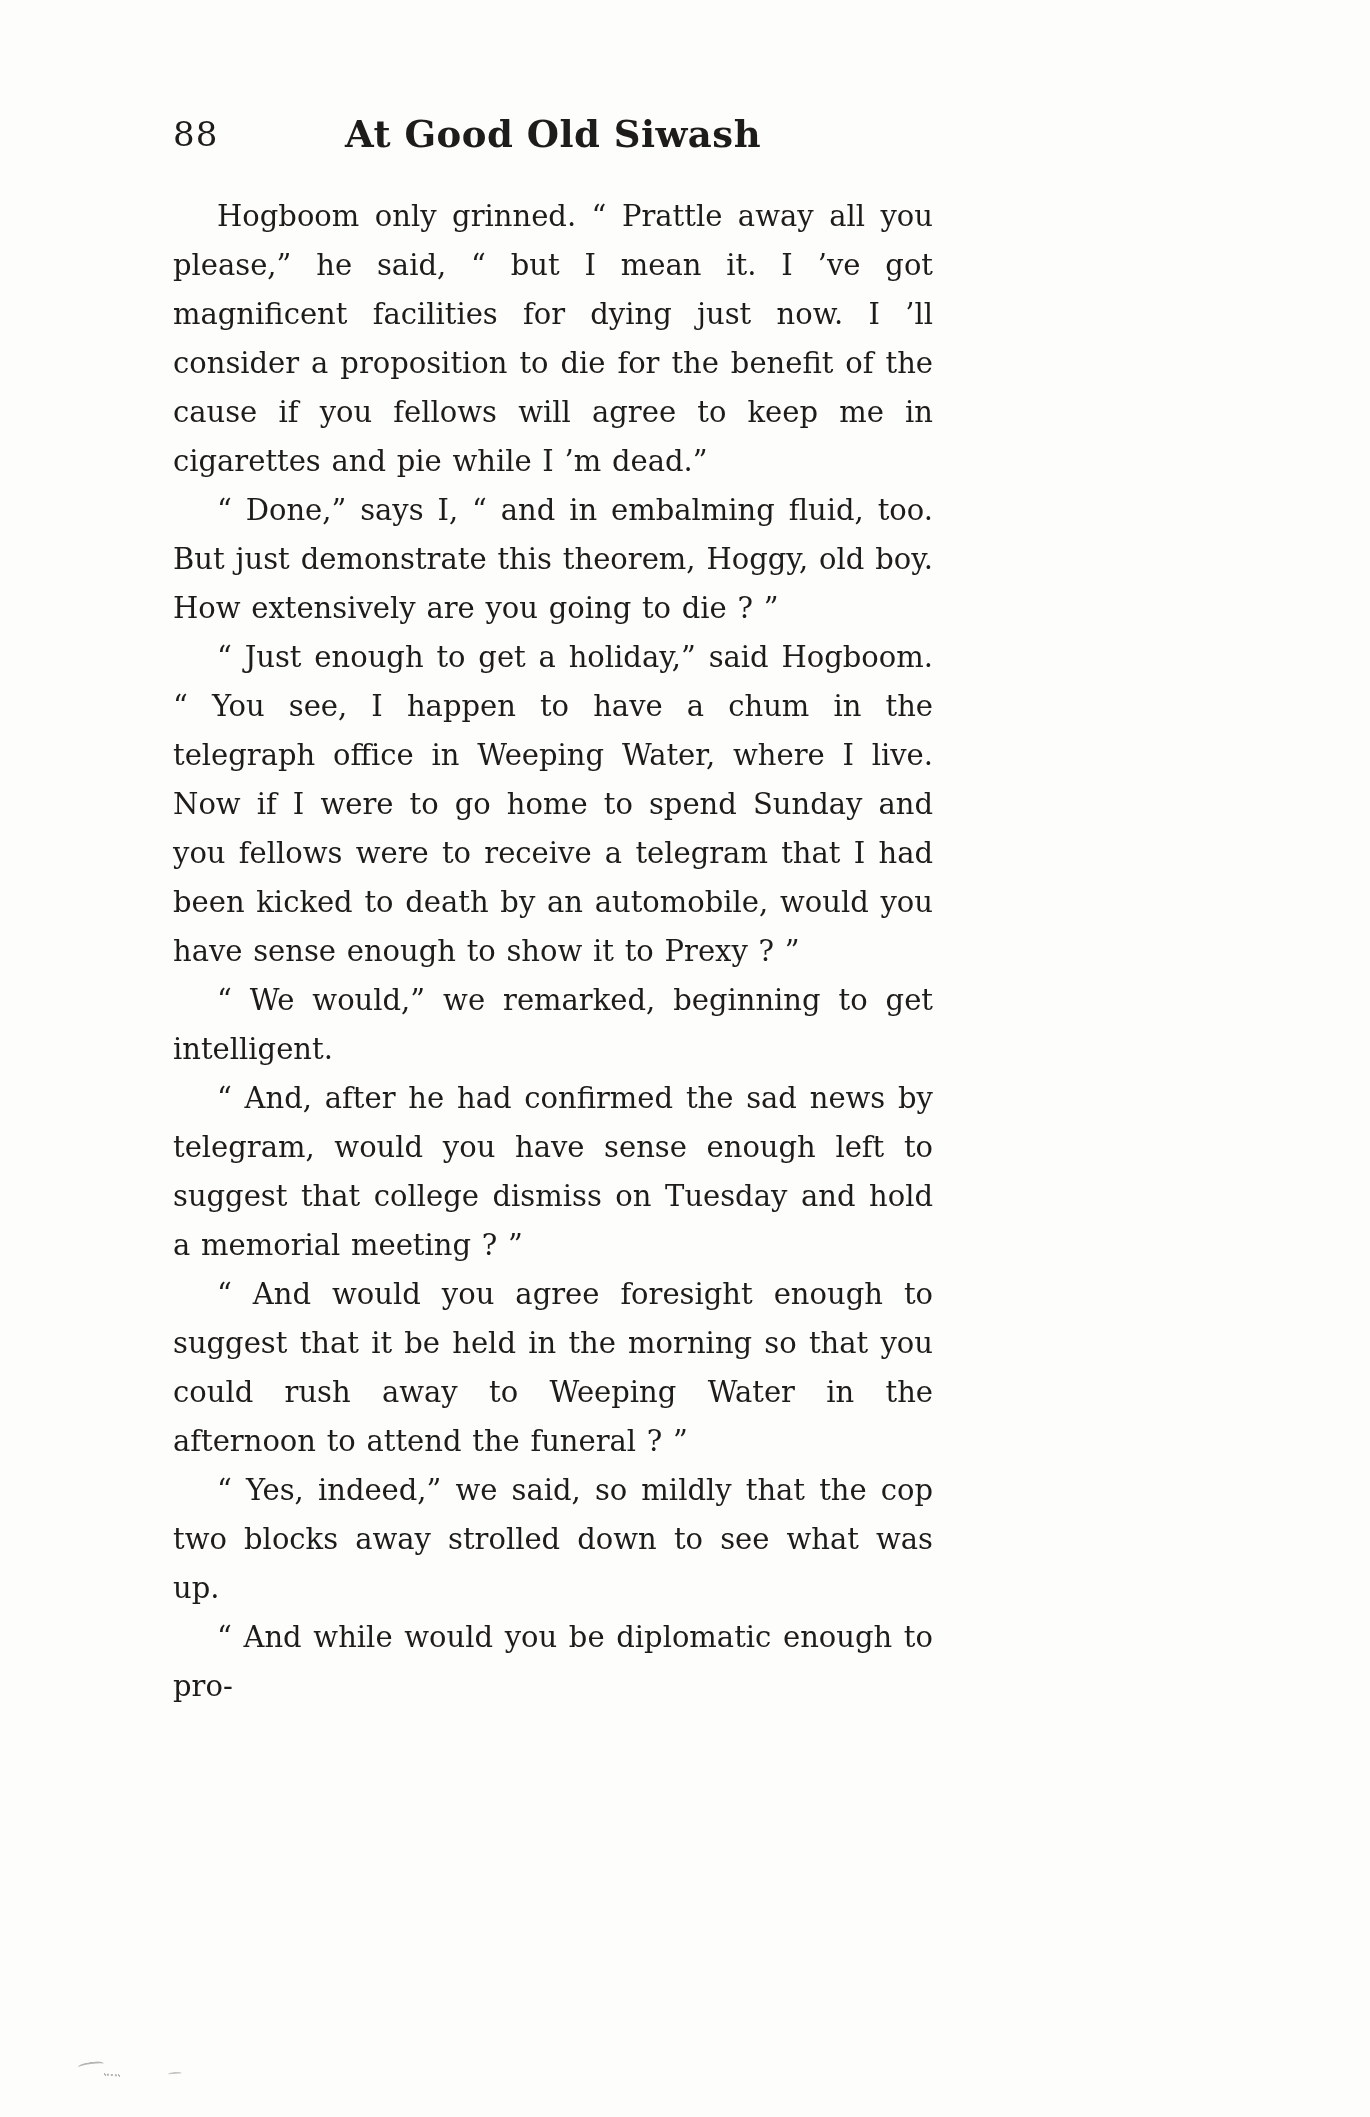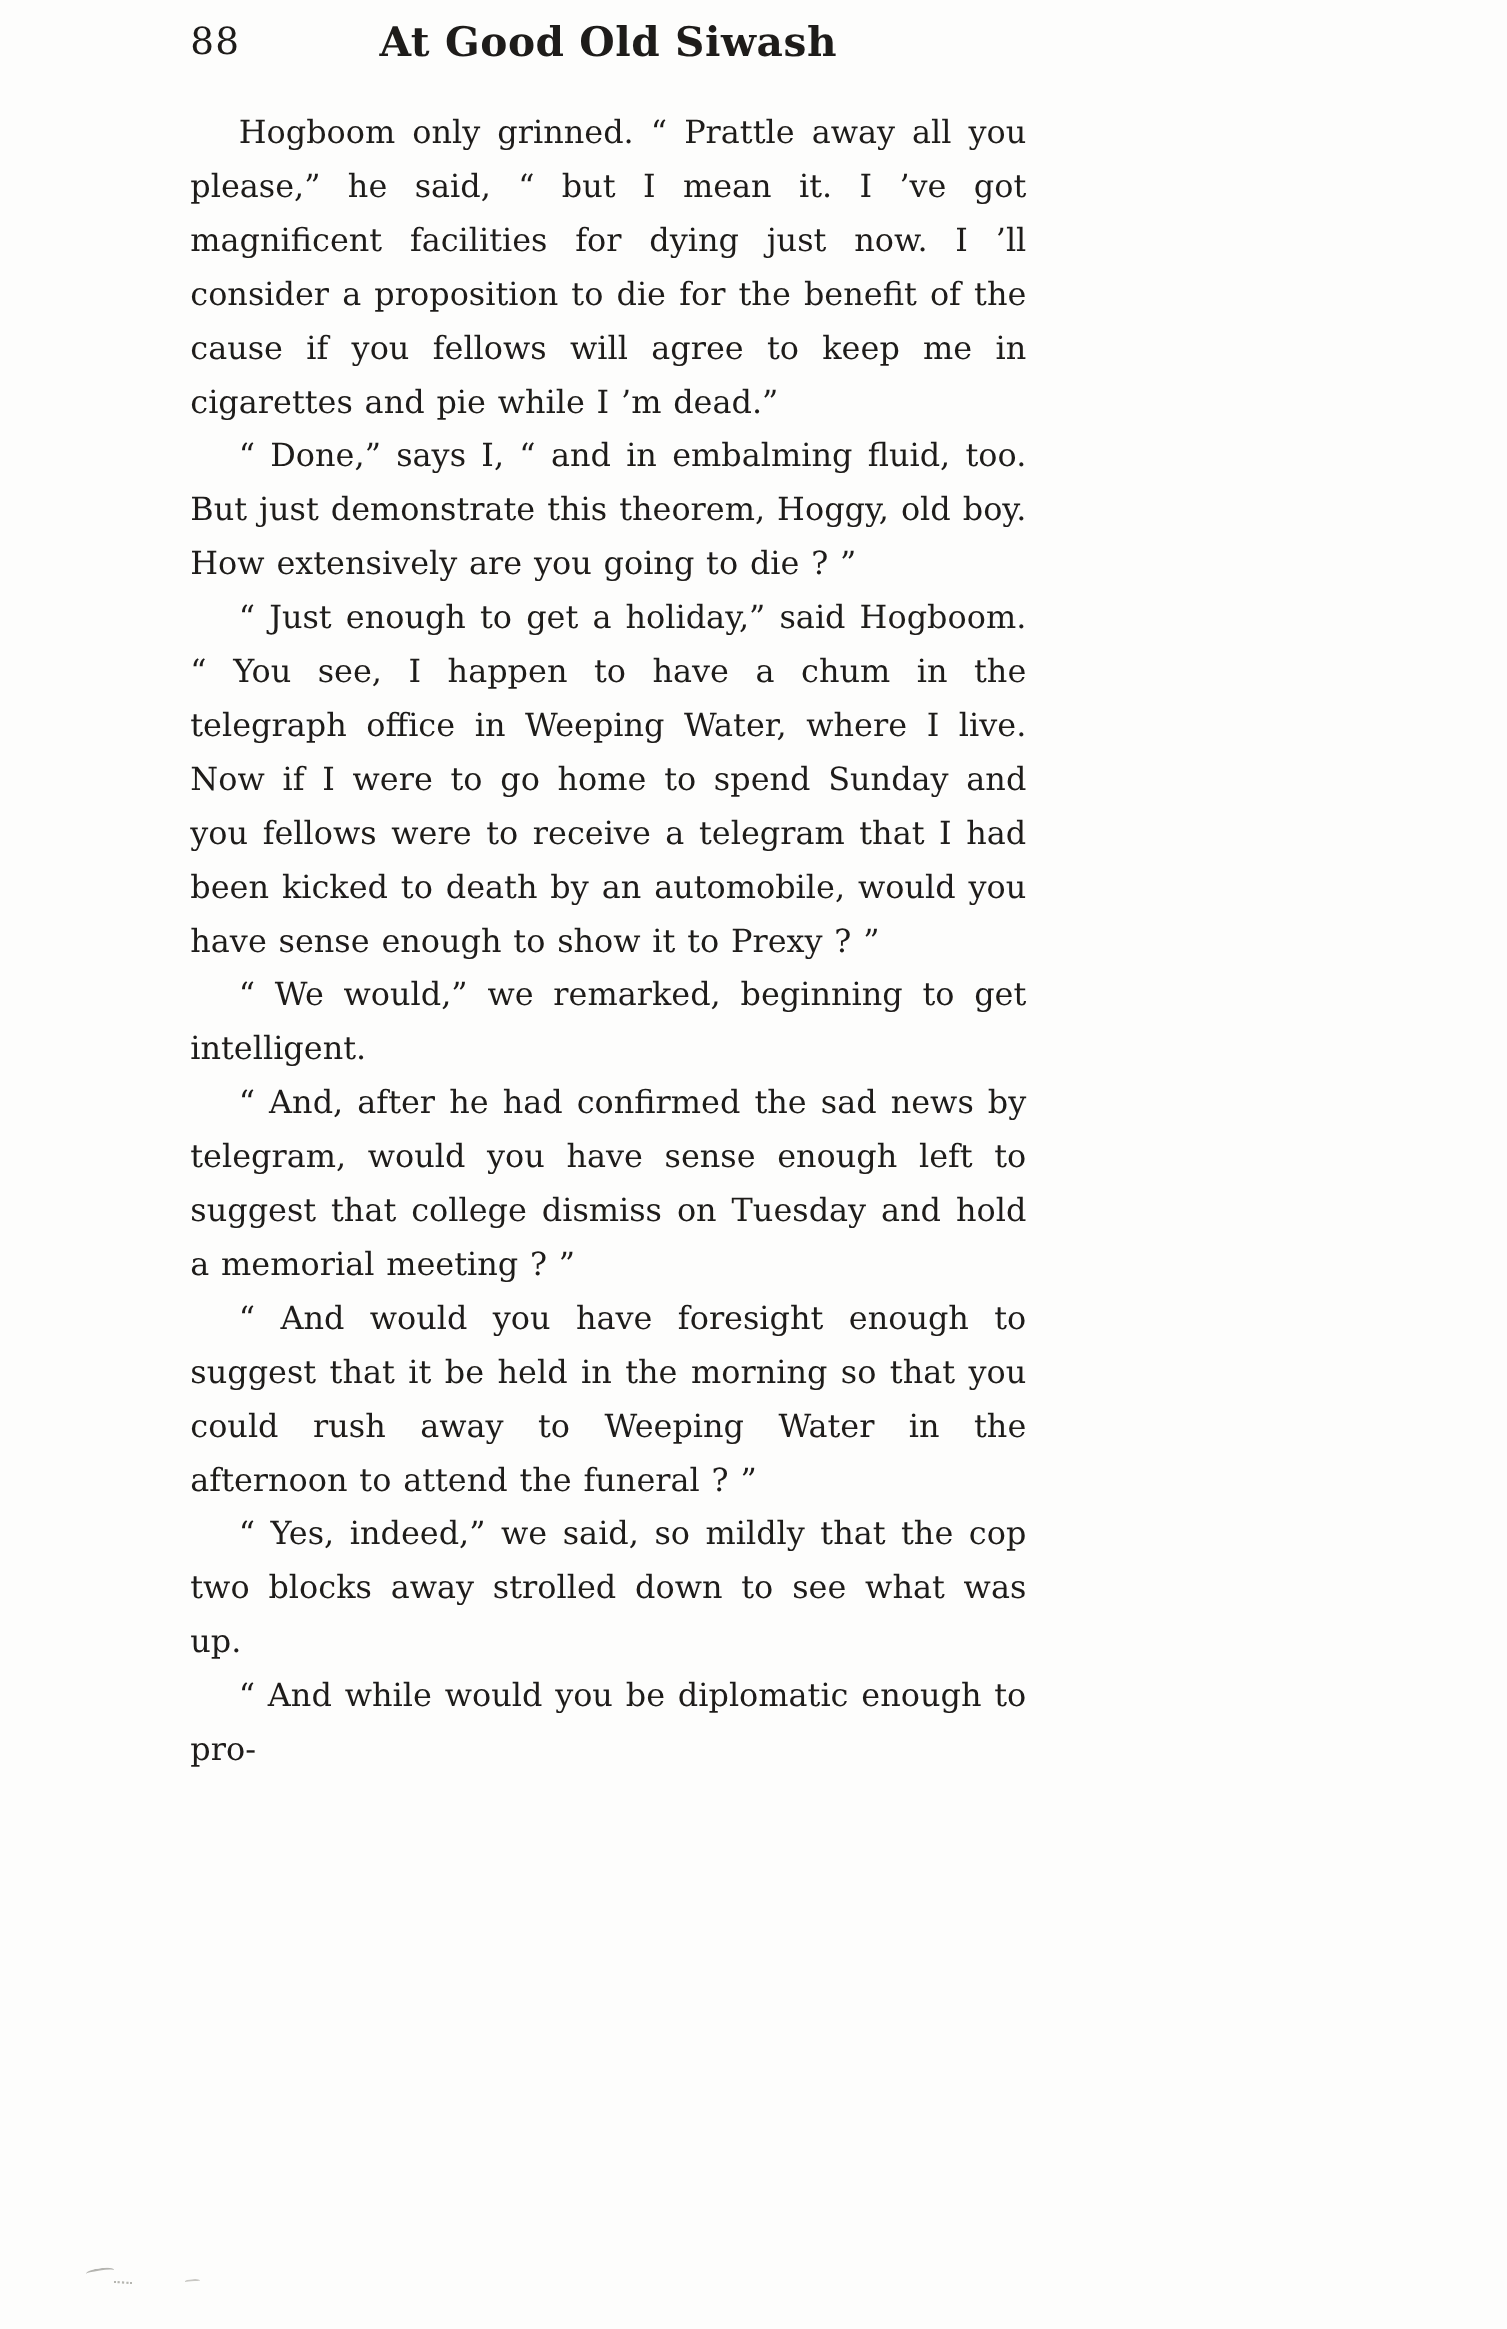--- a/index.html
+++ b/index.html
@@ -15,20 +15,21 @@
     font-family: "DejaVu Serif", "Liberation Serif", serif;
     color: var(--ink);
     position: relative;
     overflow: hidden;
   }
   .page {
     position: absolute;
     top: 0; left: 0;
     width: 1370px;
     height: 2117px;
+    padding-top: 96px;
   }
   .text-block {
     width: 760px;
     margin-left: 173px;
   }
   .header {
     position: relative;
     height: 52px;
     margin-bottom: 28px;
   }
@@ -96,21 +97,21 @@
       <span class="page-number">88</span>
       <h1 class="running-title">At Good Old Siwash</h1>
     </div>
 
     <div class="body-text">
       <p>Hogboom only grinned.  “ Prattle away all you please,” he said, “ but I mean it.  I ’ve got magnificent facilities for dying just now.  I ’ll consider a proposition to die for the benefit of the cause if you fellows will agree to keep me in cigarettes and pie while I ’m dead.”</p>
       <p>“ Done,” says I, “ and in embalming fluid, too. But just demonstrate this theorem, Hoggy, old boy. How extensively are you going to die ? ”</p>
       <p>“ Just enough to get a holiday,” said Hogboom. “ You see, I happen to have a chum in the telegraph office in Weeping Water, where I live.  Now if I were to go home to spend Sunday and you fellows were to receive a telegram that I had been kicked to death by an automobile, would you have sense enough to show it to Prexy ? ”</p>
       <p>“ We would,” we remarked, beginning to get intelligent.</p>
       <p>“ And, after he had confirmed the sad news by telegram, would you have sense enough left to suggest that college dismiss on Tuesday and hold a memorial meeting ? ”</p>
-      <p>“ And would you have foresight enough to suggest that it be held in the morning so that you could rush away to Weeping Water in the afternoon to attend the funeral ? ”</p>
+      <p>“ And would you agree foresight enough to suggest that it be held in the morning so that you could rush away to Weeping Water in the afternoon to attend the funeral ? ”</p>
       <p>“ Yes, indeed,” we said, so mildly that the cop two blocks away strolled down to see what was up.</p>
       <p>“ And while would you be diplomatic enough to pro-</p>
     </div>
 
   </div>
 
   <div class="smudge smudge-1"></div>
   <div class="smudge smudge-2"></div>
   <div class="smudge smudge-3"></div>
 </div>

